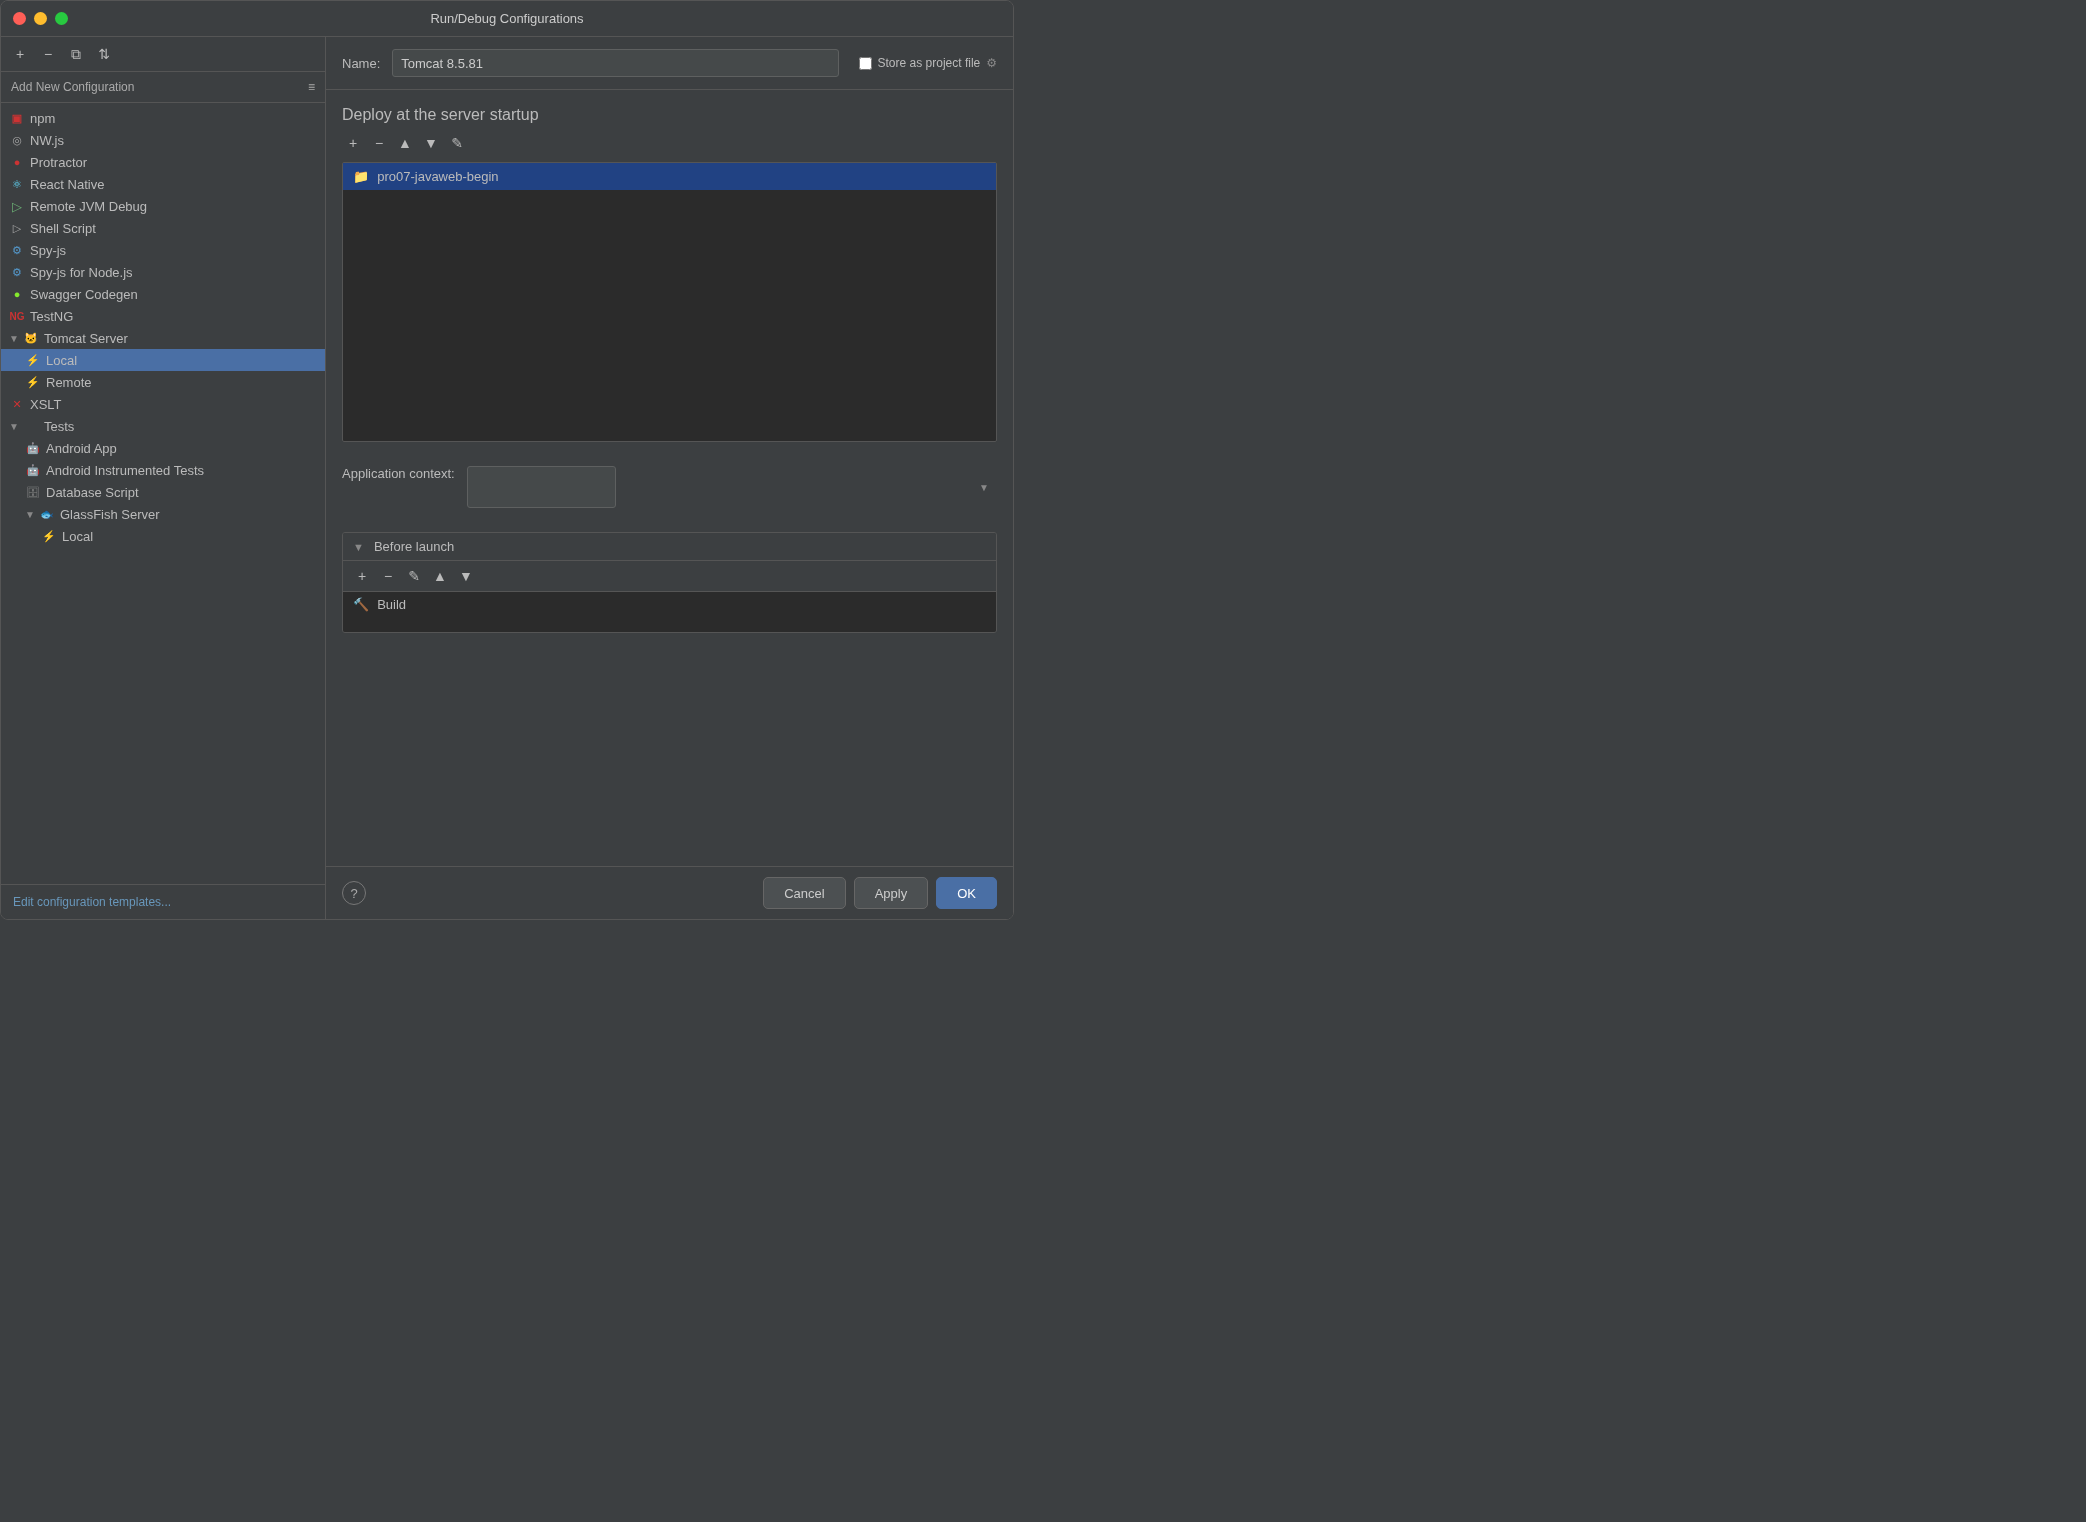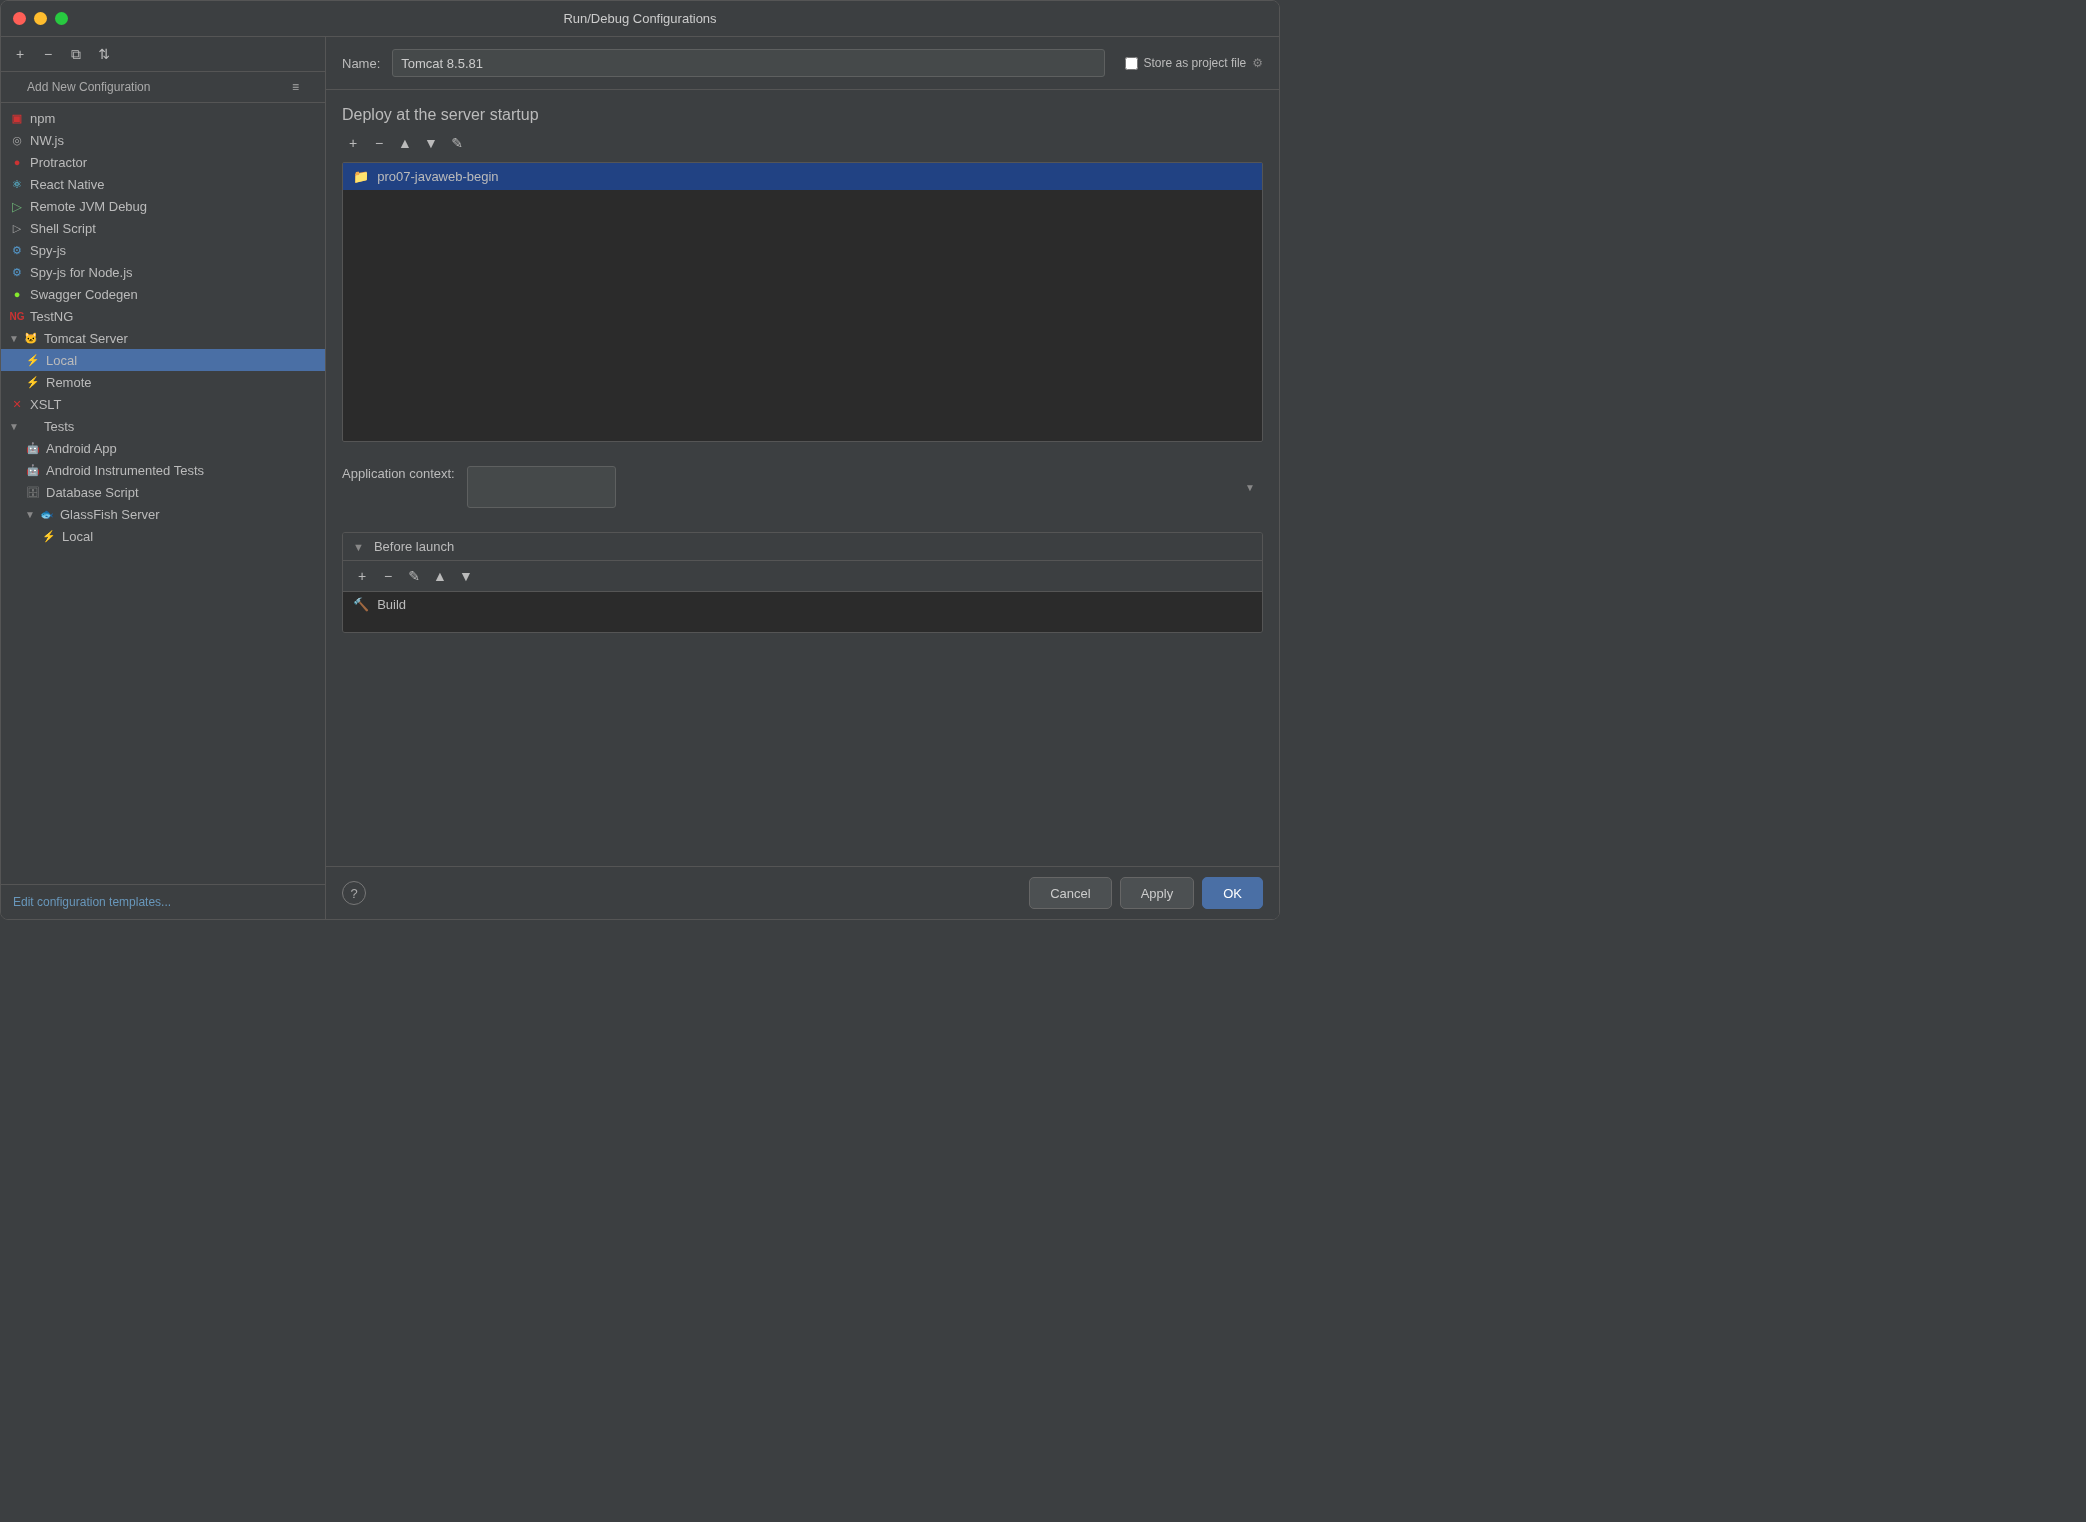--- a/index.html
+++ b/index.html
@@ -6,21 +6,21 @@
     body {
       font-family: -apple-system, BlinkMacSystemFont, 'Segoe UI', sans-serif;
       font-size: 13px;
       background: #3c3f41;
       color: #bbbbbb;
       width: 1280px;
       height: 920px;
       overflow: hidden;
     }
     .window {
-      width: 1280px;
+      width: 1014px;
       height: 920px;
       background: #3c3f41;
       border: 1px solid #555;
       border-radius: 8px;
       overflow: hidden;
       display: flex;
       flex-direction: column;
     }
     .titlebar {
       background: #3c3f41;
@@ -86,21 +86,21 @@
       height: 22px;
       display: flex;
       align-items: center;
       justify-content: center;
       border-radius: 3px;
     }
     .config-header {
       display: flex;
       align-items: center;
       justify-content: space-between;
-      padding: 8px 26px;
+      padding: 8px 10px;
       font-size: 12px;
       color: #aaaaaa;
       border-bottom: 1px solid #555;
       flex-shrink: 0;
     }
     .config-header-title { font-weight: 400; }
     .filter-icon {
       color: #aaaaaa;
       cursor: pointer;
       font-size: 12px;

